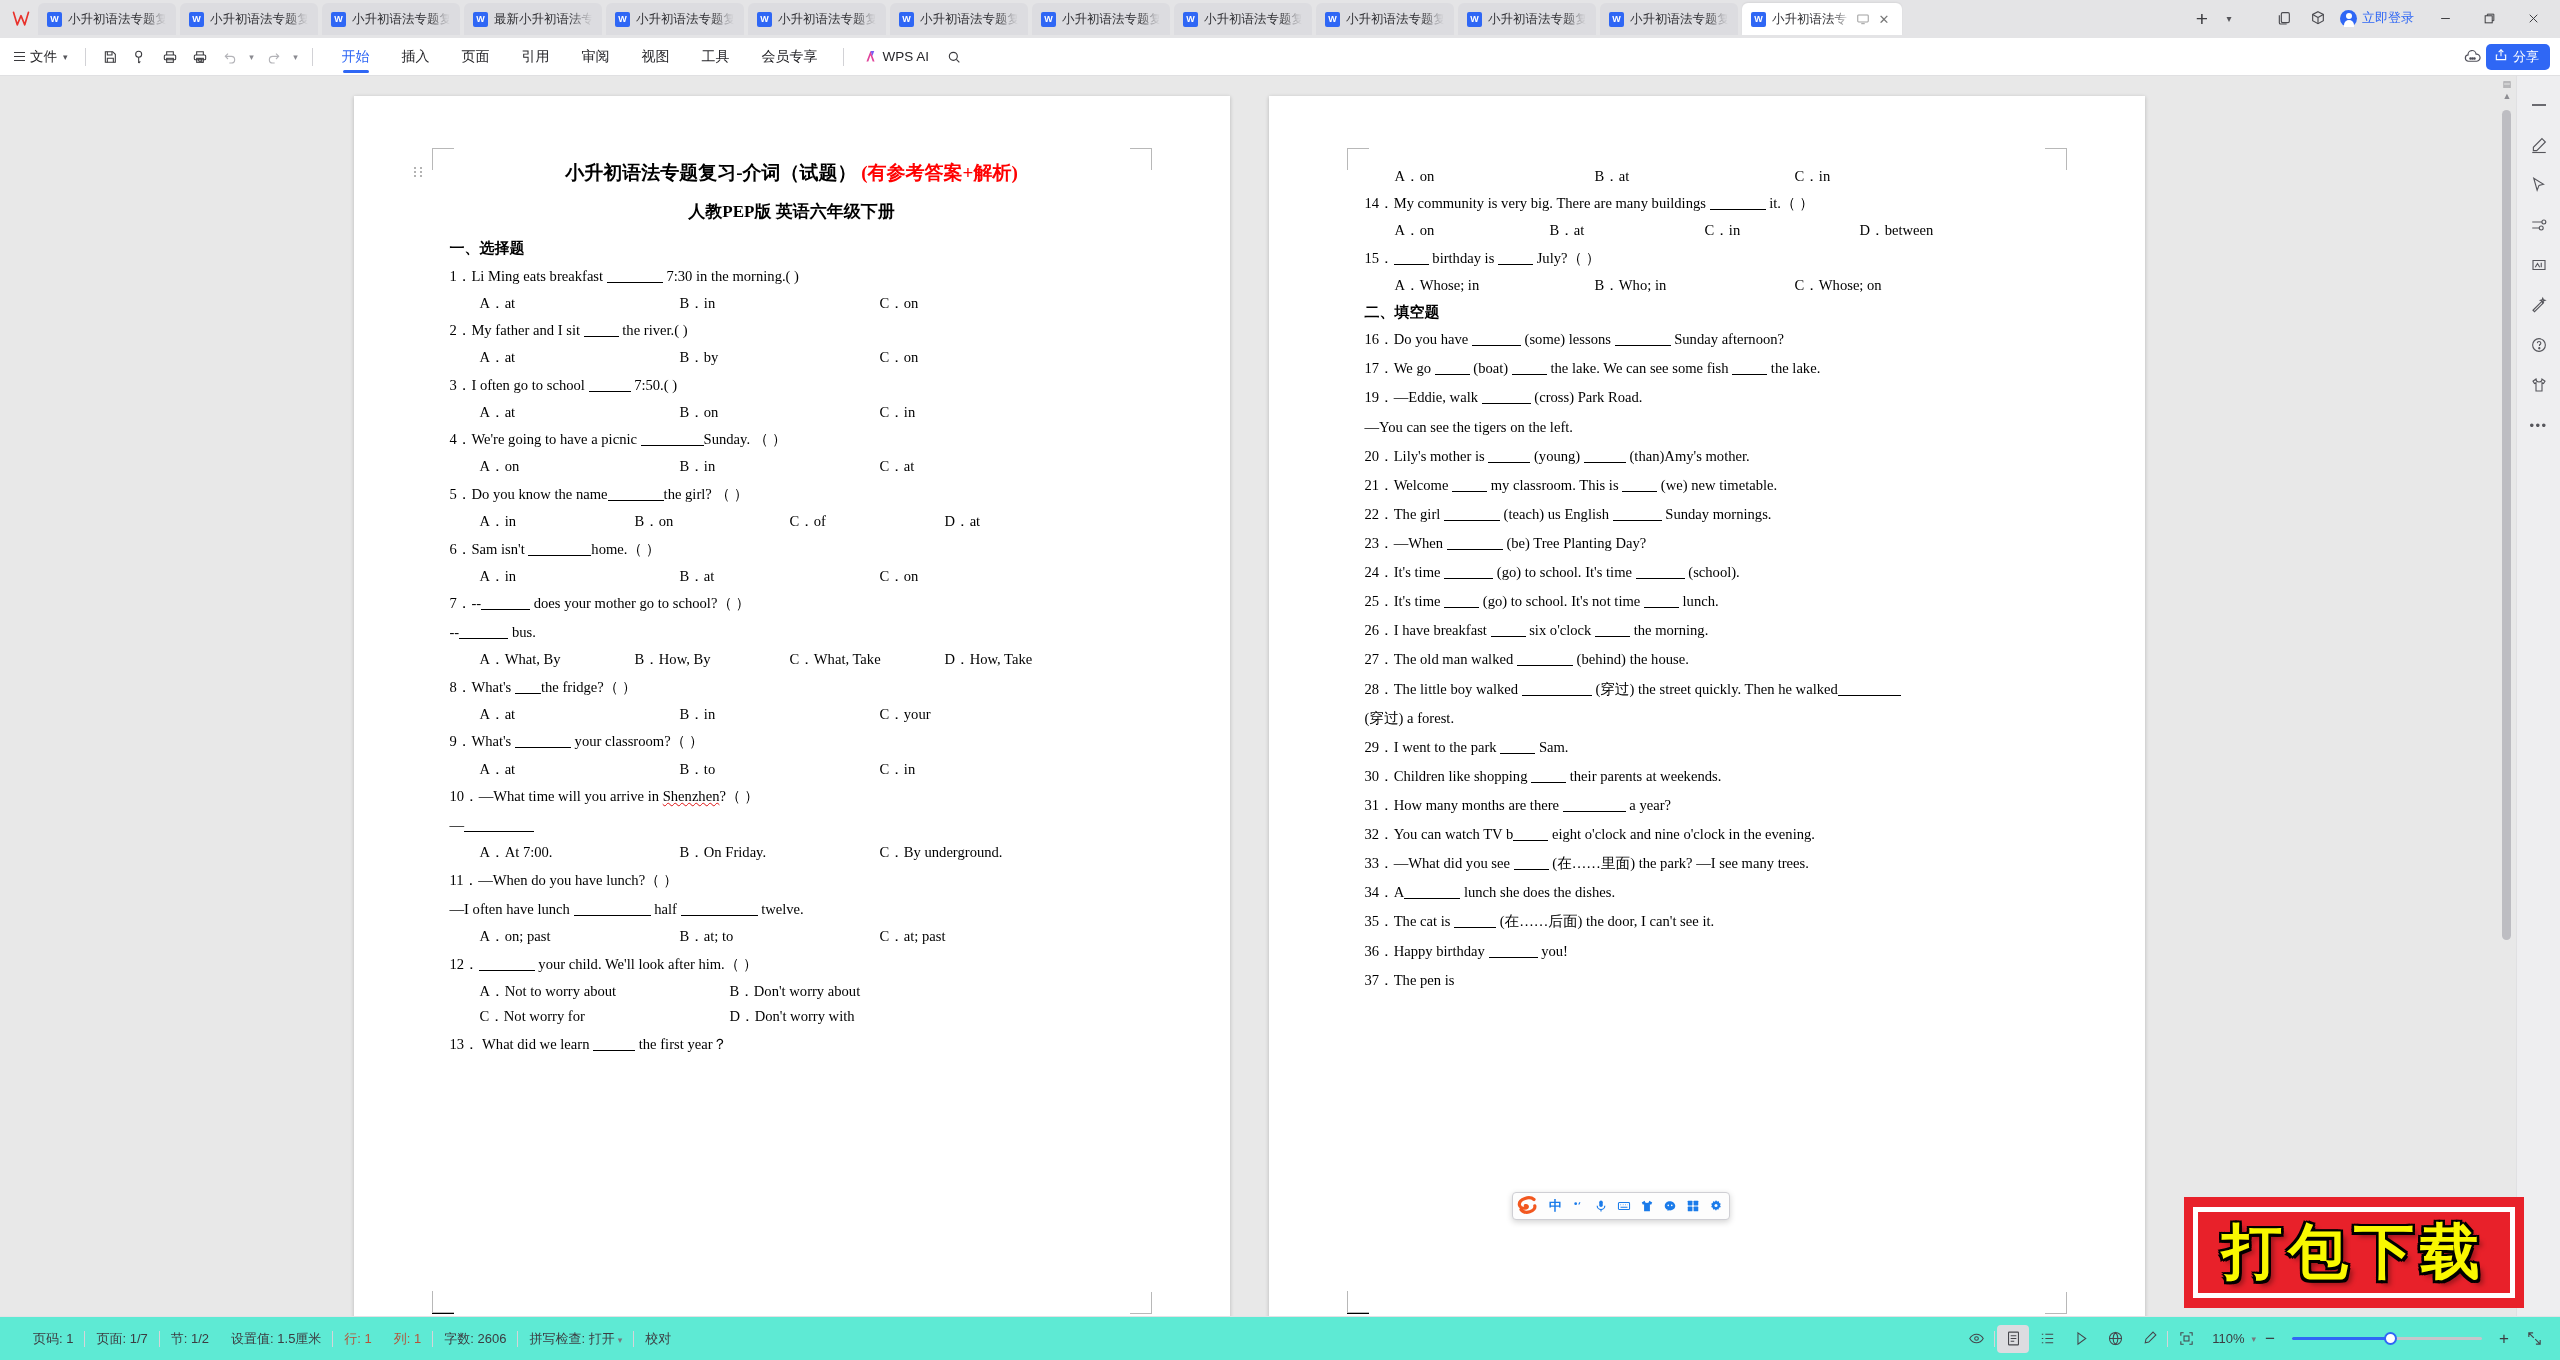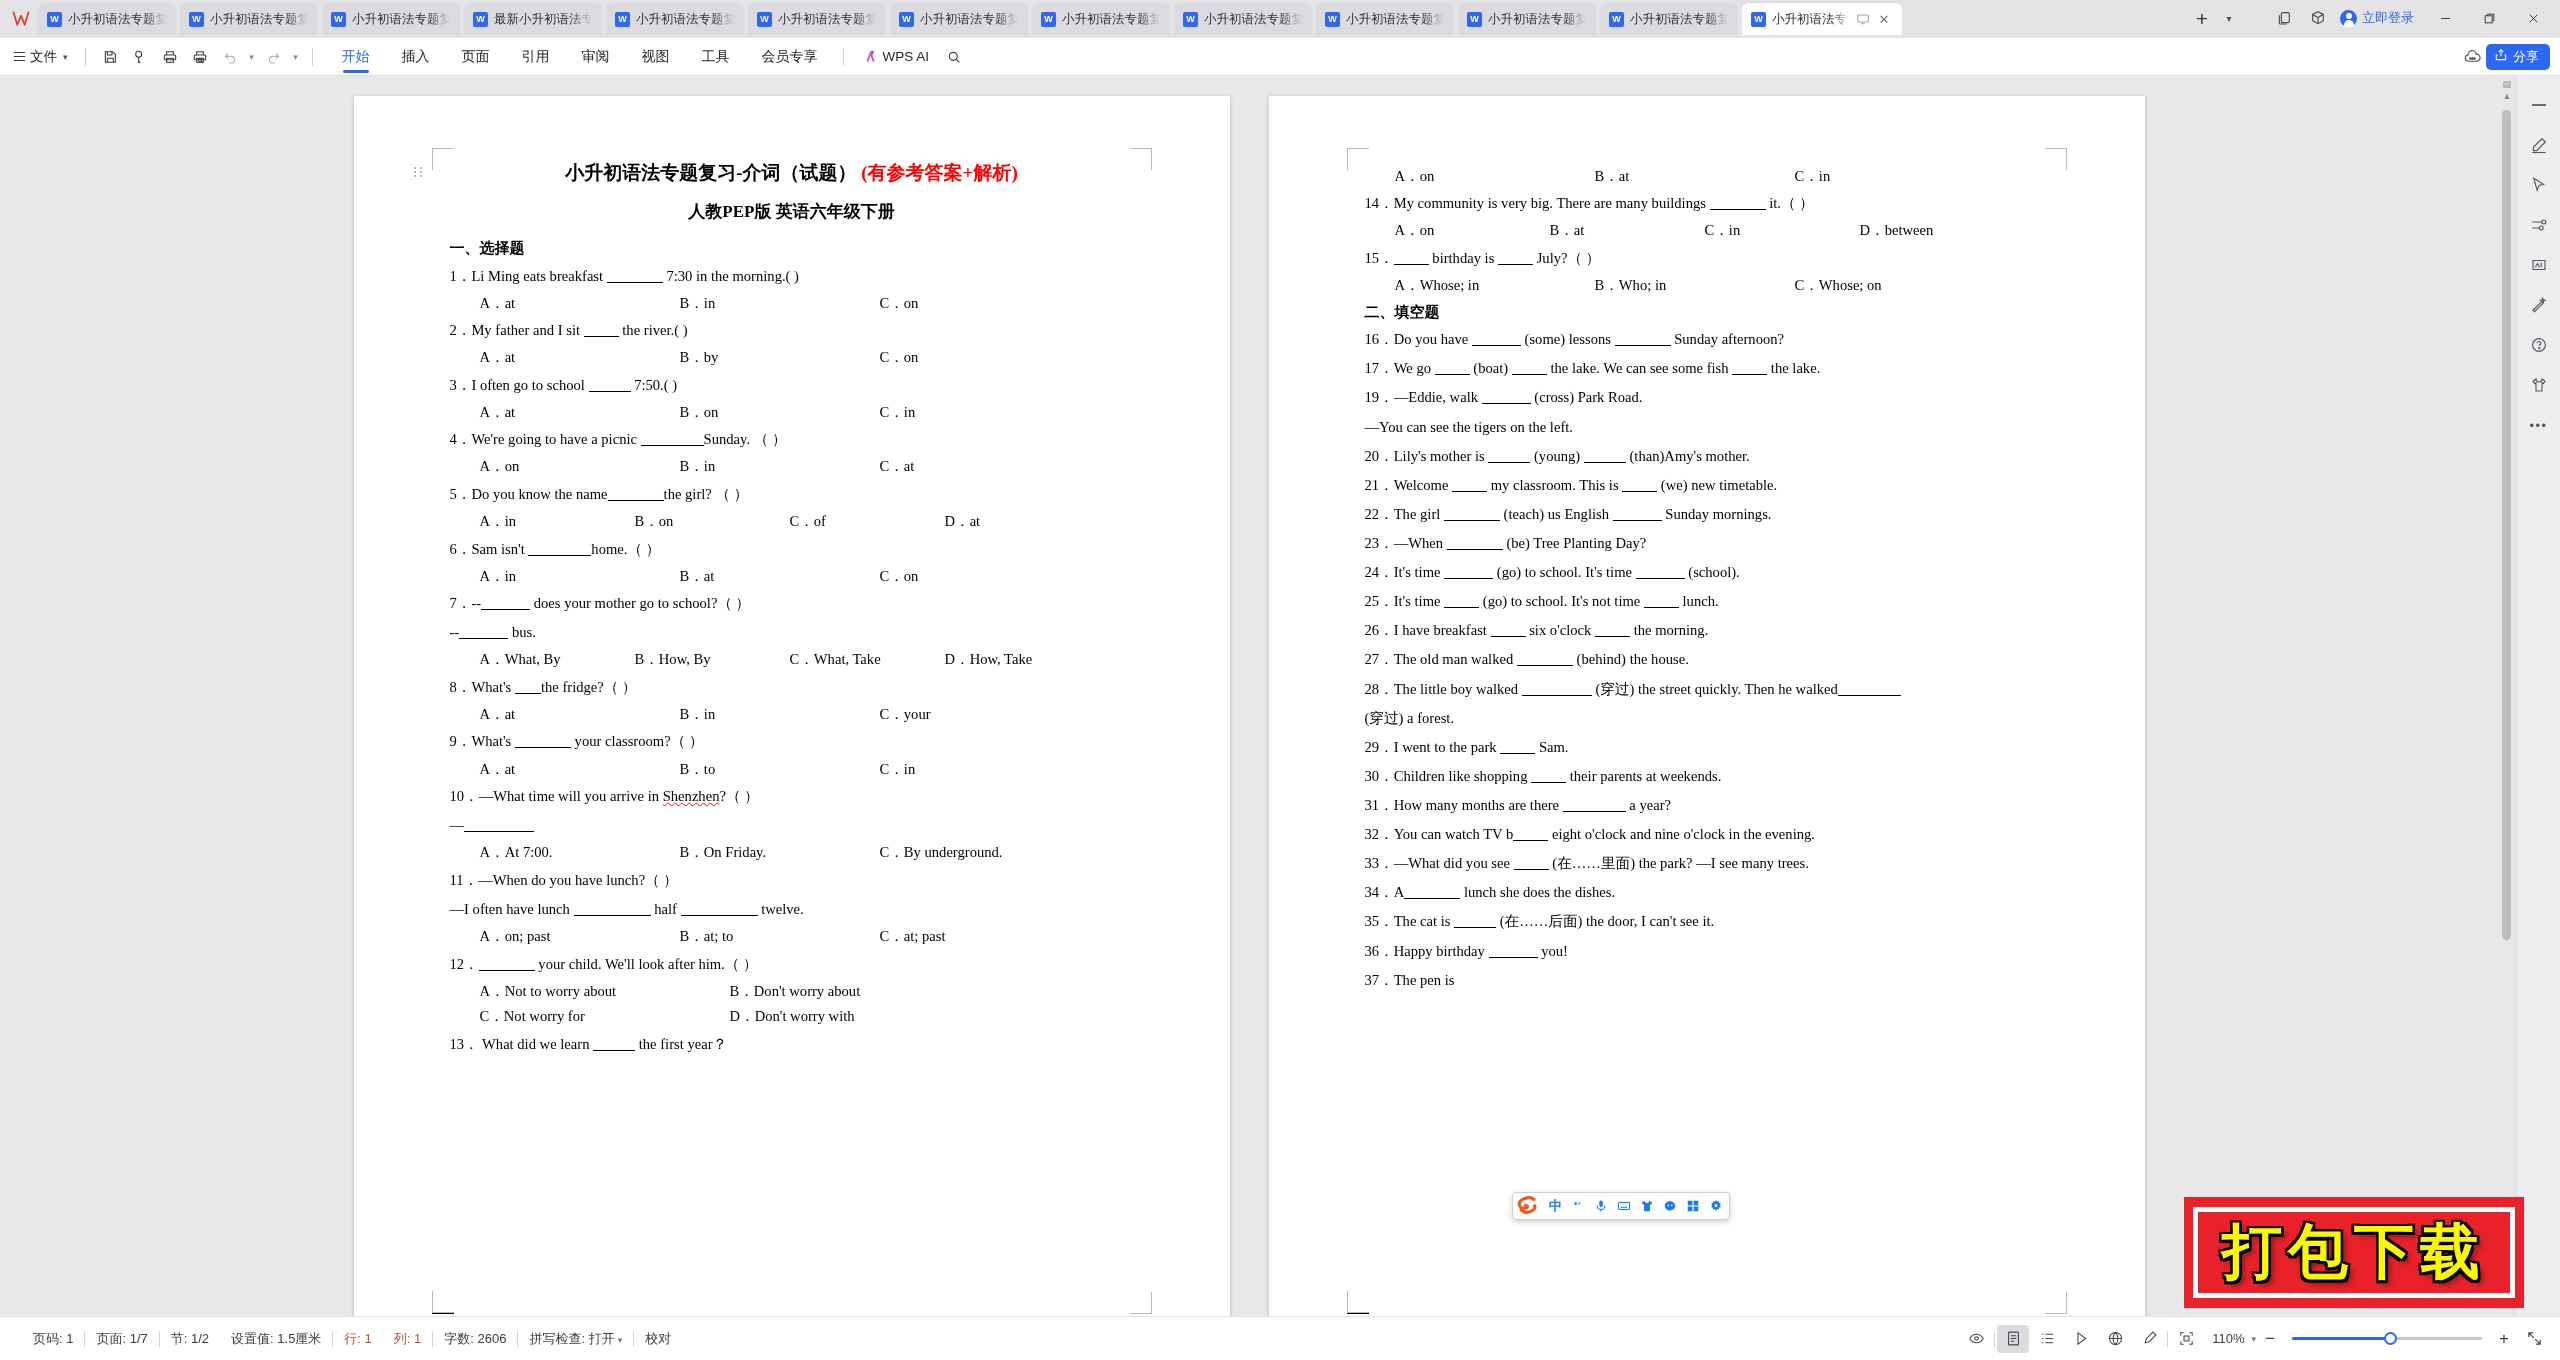--- a/index.html
+++ b/index.html
@@ -344,21 +344,21 @@
     color: #56565c;
   }
   .rail-btn svg { width: 18px; height: 18px; }
   .rail-dots { letter-spacing: 1.5px; font-size: 13px; color:#56565c; }
   .rail-dash { width: 14px; height: 1.4px; background: #6a6a70; }
 
   
   #status {
     position: absolute; left: 0; right: 0; bottom: 0;
     height: 44px;
-    background: #ffffff;
+    background: #5eead4;
     border-top: 1px solid #e2e2e5;
     display: flex; align-items: center;
     padding: 0 10px 0 22px;
     font-size: 13px; color: #3c3c41;
     font-family: "Liberation Sans", sans-serif;
   }
   .st-item { padding: 0 11px; white-space: nowrap; }
   .st-item.rc { color: #b5533a; }
   .st-div { width: 1px; height: 16px; background: #d5d5d9; }
   .st-caret { font-size: 9px; color:#77777d; margin-left:3px;}

